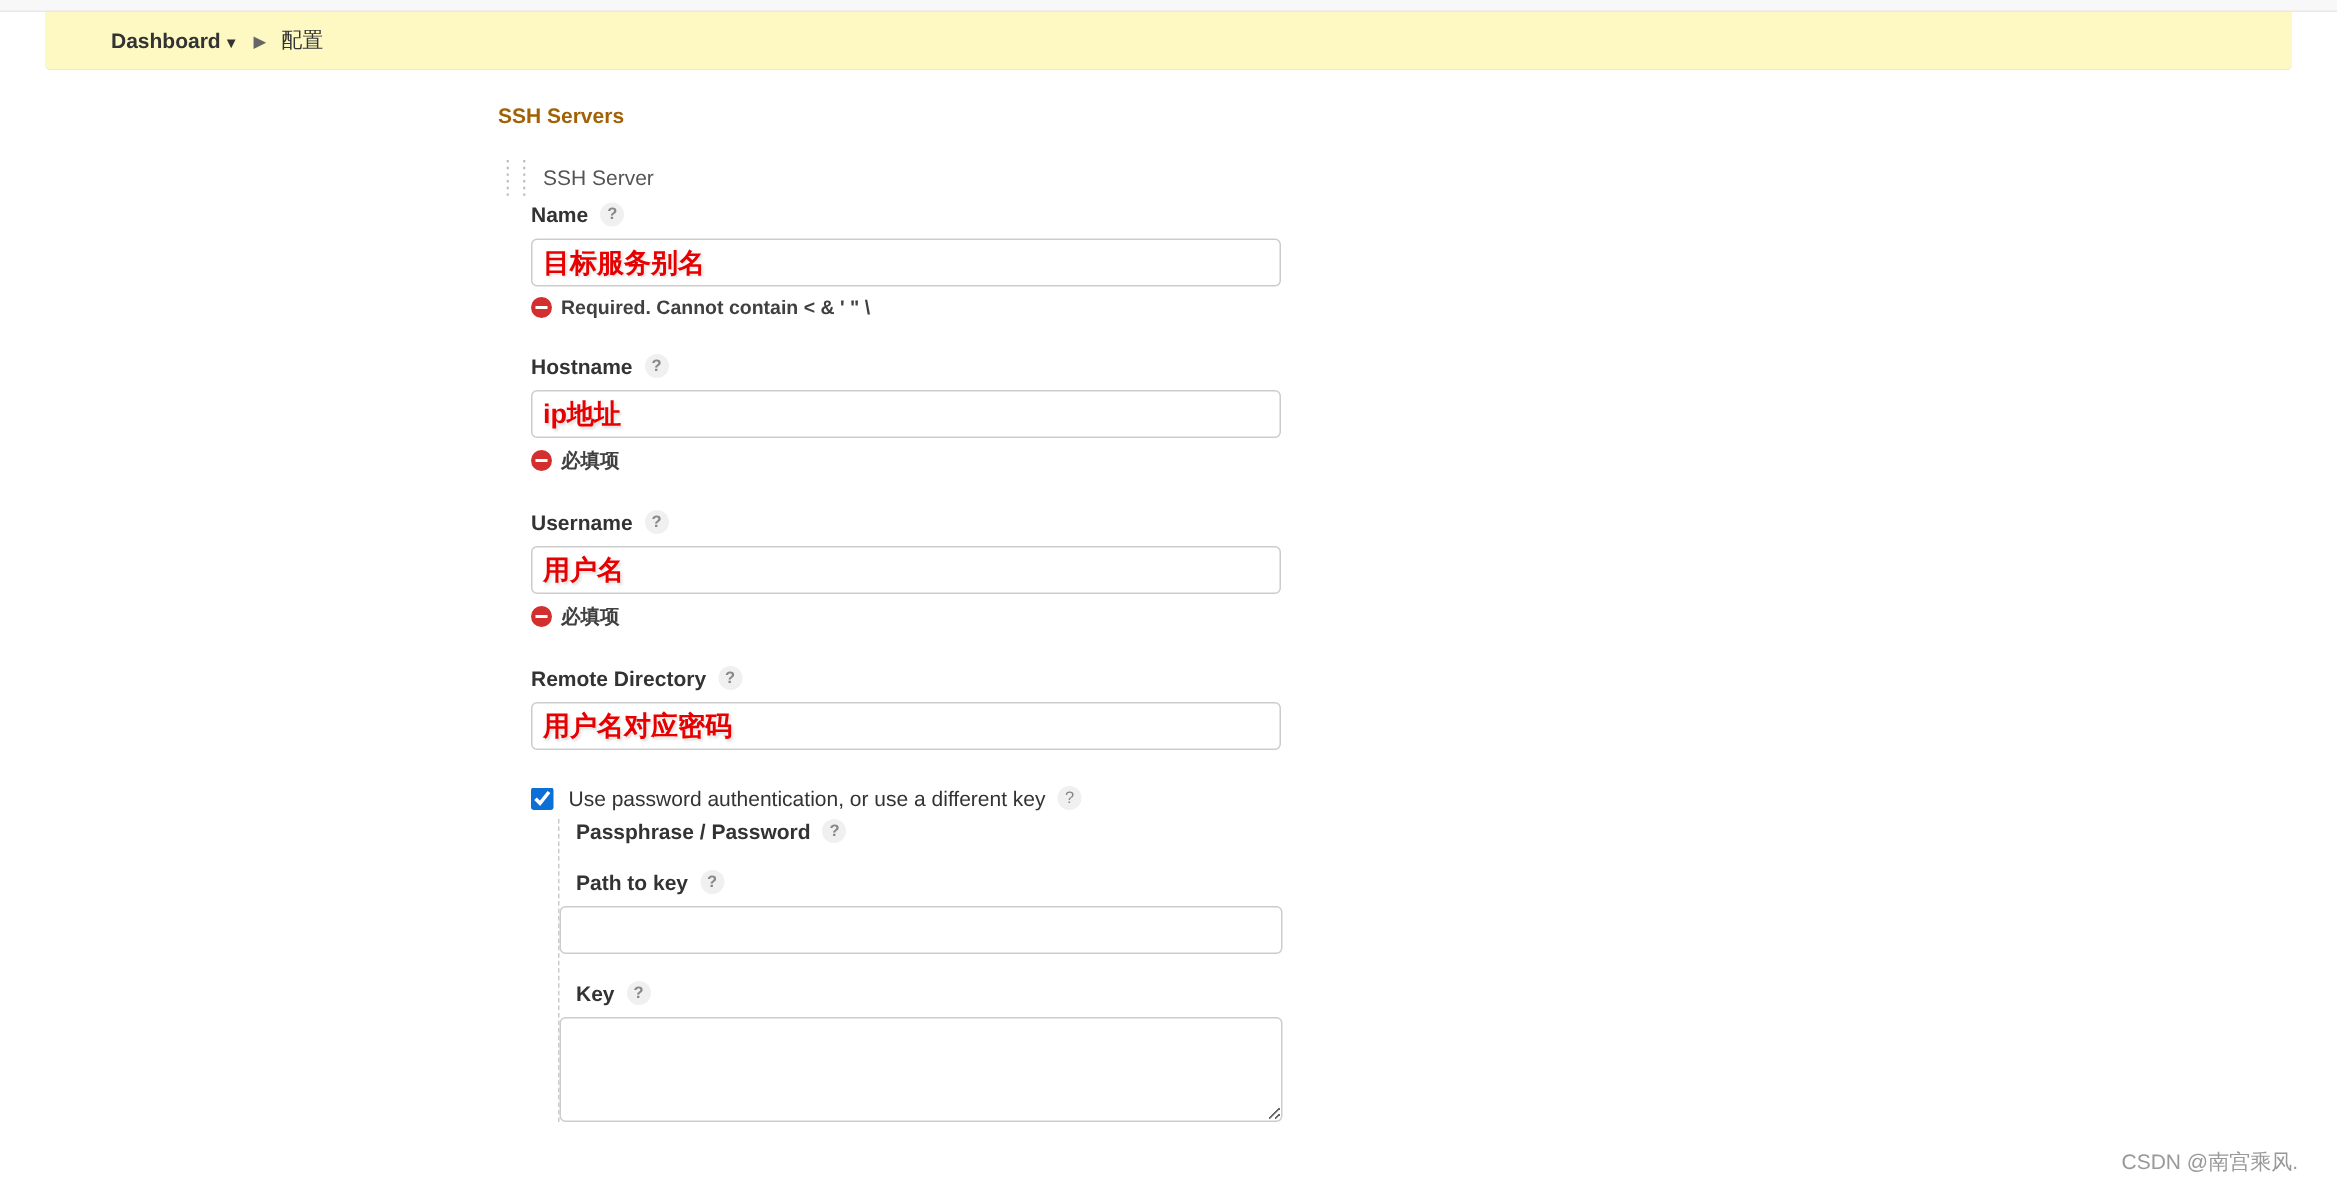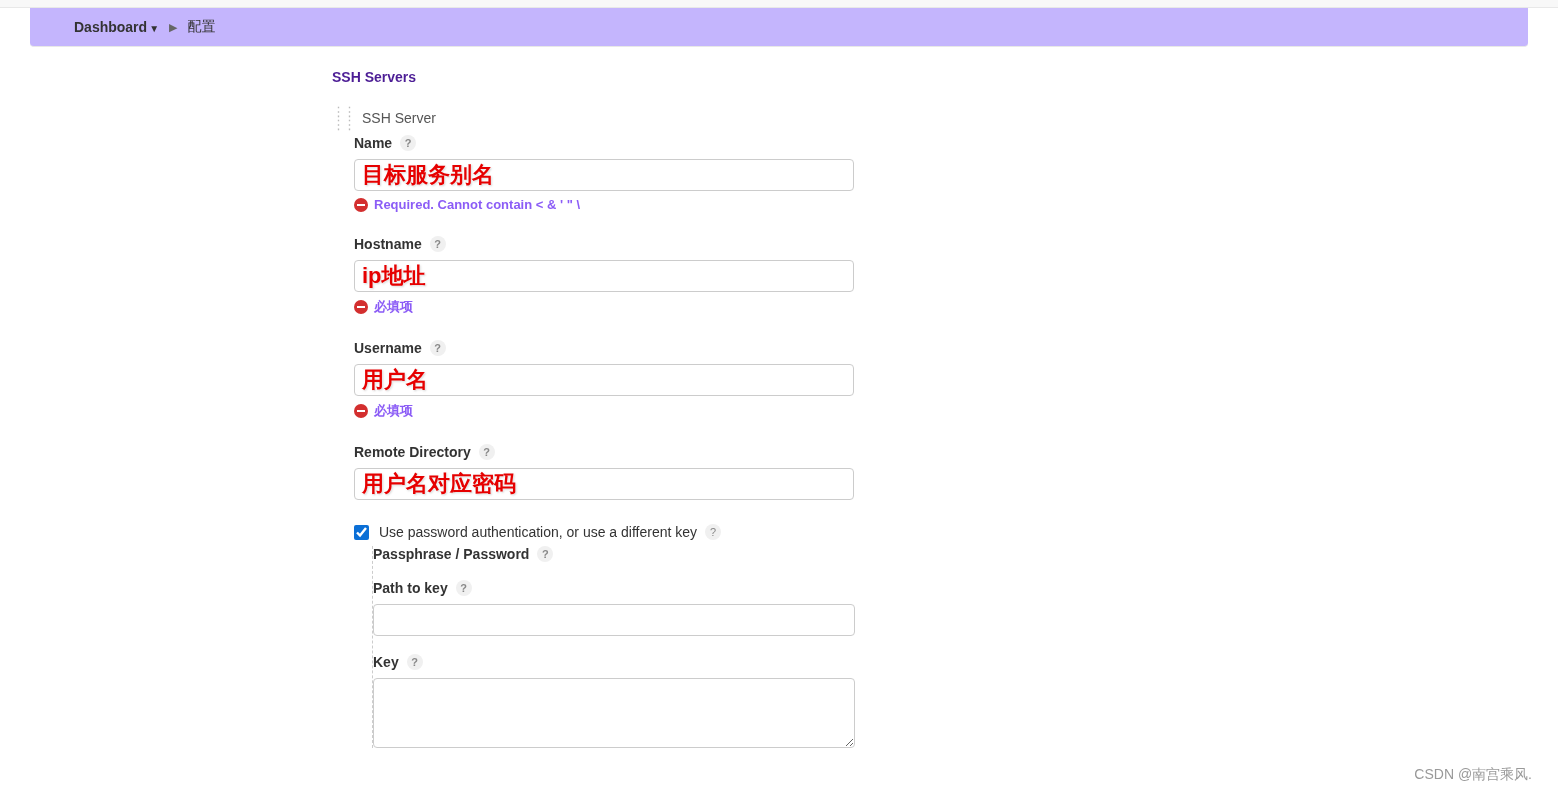--- a/index.html
+++ b/index.html
@@ -1,47 +1,47 @@
 <!DOCTYPE html>
 <html><head>
   <meta charset="utf-8">
   <style>
     * { box-sizing: border-box; margin: 0; padding: 0; }
     body { font-family: -apple-system, BlinkMacSystemFont, "Segoe UI", Arial, sans-serif; background: #fff; color: #333; font-size: 14px; }
     .top-bar { height: 8px; background: #f8f8f8; border-bottom: 1px solid #e8e8e8; }
-    .breadcrumb-bar { background: #c4b5fd; border-bottom: 1px solid #e8e8e8; padding: 10px 18px 10px 44px; display: flex; align-items: center; margin: 0 30px; border-radius: 0 0 4px 4px; }
+    .breadcrumb-bar { background: #fef9c3; border-bottom: 1px solid #e8e8e8; padding: 10px 18px 10px 44px; display: flex; align-items: center; margin: 0 30px; border-radius: 0 0 4px 4px; }
     .breadcrumb-bar a { color: #333; text-decoration: none; font-weight: bold; }
     .bc-caret { font-size: 10px; margin-left: 2px; color: #333; }
     .bc-sep { margin: 0 10px; color: #666; font-size: 11px; }
     .bc-current { color: #333; font-weight: normal; }
     .content { padding: 22px 0 40px 332px; }
-    .section-title { font-weight: bold; color: #4c1d95; font-size: 14px; margin-bottom: 20px; }
+    .section-title { font-weight: bold; color: #a16207; font-size: 14px; margin-bottom: 20px; }
     .server-block { margin-top: 10px; }
     .server-header { display: flex; align-items: center; margin-bottom: 4px; }
     .drag-handle { color: #bbb; font-size: 13px; margin-right: 8px; letter-spacing: -2px; line-height: 1; user-select: none; }
     .drag-handle span { display: block; }
     .server-label { color: #555; font-size: 14px; }
     .form-inner { margin-left: 22px; }
     .field { margin-bottom: 24px; }
     .field-label { font-weight: bold; color: #333; font-size: 14px; display: flex; align-items: center; margin-bottom: 8px; }
     .help-icon { display: inline-flex; align-items: center; justify-content: center; width: 16px; height: 16px; border-radius: 50%; background: #f0f0f0; color: #888; font-size: 11px; margin-left: 8px; cursor: pointer; }
     .text-input { width: 500px; height: 32px; border: 1px solid #ccc; border-radius: 4px; padding: 4px 8px; font-size: 14px; display: block; }
     .textarea { width: 482px; height: 70px; border: 1px solid #ccc; border-radius: 4px; padding: 6px 8px; font-size: 14px; display: block; resize: vertical; }
     .annot-overlay { position: relative; }
-    .annot-text { position: absolute; left: 8px; top: 50%; transform: translateY(-50%); color: #e60000; font-size: 22px; font-weight: bold; text-shadow: 0 0 3px #fff, 1px 1px 2px rgba(200,200,200,0.9); pointer-events: none; white-space: nowrap; }
+    .annot-text { position: absolute; left: 8px; top: 50%; transform: translateY(-50%); color: #e60000; font-size: 18px; font-weight: bold; text-shadow: 0 0 3px #fff, 1px 1px 2px rgba(200,200,200,0.9); pointer-events: none; white-space: nowrap; }
     .error-row { display: flex; align-items: center; margin-top: 6px; }
     .error-icon { width: 14px; height: 14px; border-radius: 50%; background: #d32f2f; position: relative; margin-right: 6px; flex-shrink: 0; }
     .error-icon::after { content: ""; position: absolute; left: 3px; right: 3px; top: 50%; height: 2px; background: #fff; transform: translateY(-50%); }
-    .error-text { color: #8b5cf6; font-weight: bold; font-size: 13px; }
+    .error-text { color: #404040; font-weight: bold; font-size: 13px; }
     .checkbox-row { display: flex; align-items: center; margin-bottom: 4px; }
     .checkbox-row input[type=checkbox] { width: 15px; height: 15px; accent-color: #0b6fd6; margin-right: 10px; }
     .checkbox-label { font-weight: normal; color: #333; font-size: 14px; }
     .sub-block { margin-left: 18px; border-left: 1px dashed #ccc; padding-left: 0; margin-top: 6px; }
     .sub-block .field { margin-bottom: 18px; padding-left: 0; }
-    .sub-block .field-label { margin-left: 0; }
+    .sub-block .field-label { margin-left: 11px; }
     .sub-block .text-input, .sub-block .textarea { width: 482px; }
     .watermark { position: fixed; right: 26px; bottom: 12px; color: #999; font-size: 14px; }
   </style>
 </head>
 <body>
 
 <div class="top-bar"></div>
 
 <div class="breadcrumb-bar">
   <a href="#"><span>Dashboard</span><span class="bc-caret">▼</span></a>

